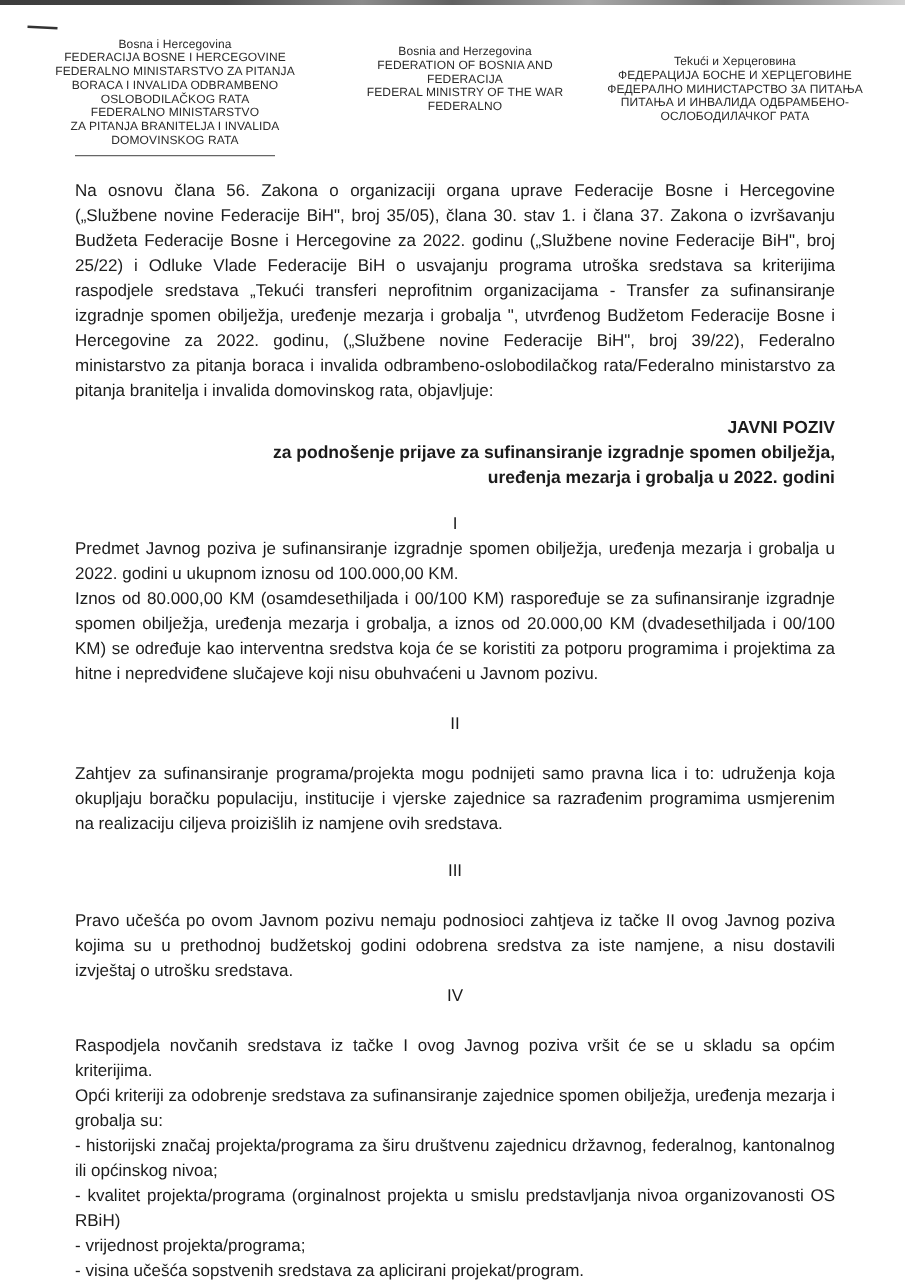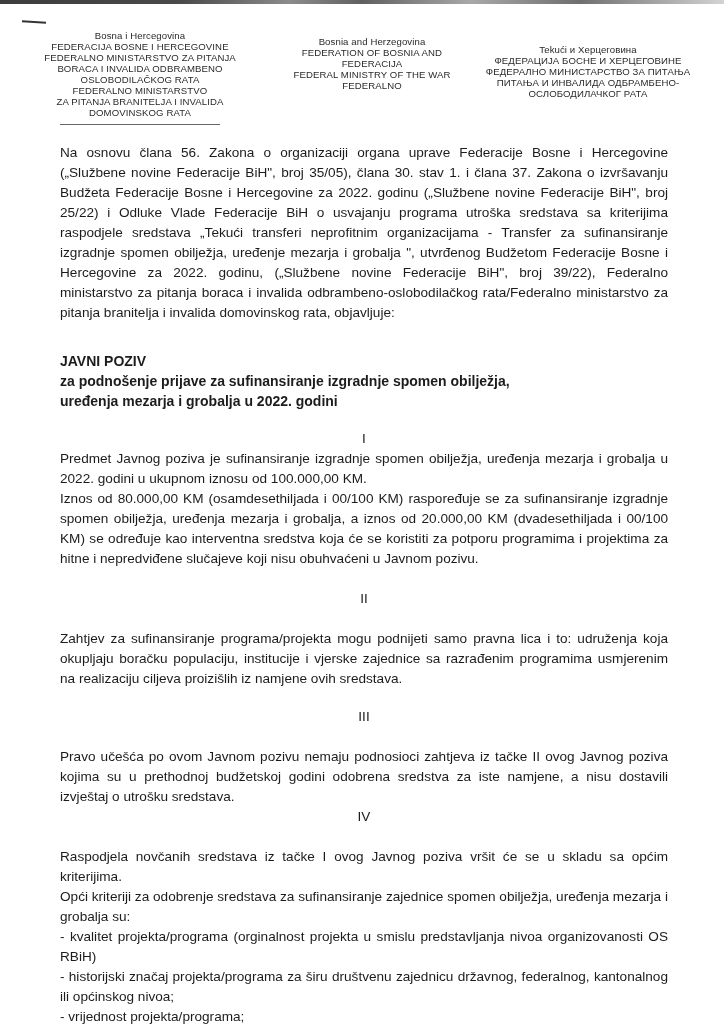--- a/index.html
+++ b/index.html
@@ -25,21 +25,21 @@
   .hcol.left { left: 40px; width: 200px; top: 2px; }
   .hcol.mid { left: 282px; width: 180px; top: 8px; }
   .hcol.right { left: 478px; width: 220px; top: 16px; }
   .hcol.left .rule {
     display: block; width: 160px; height: 1px; background: #666; margin: 6px auto 0;
   }
 
   .doc { position: absolute; left: 60px; top: 143px; width: 608px; font-size: 13.6px; line-height: 20px; }
   .justify { text-align: justify; text-align-last: left; }
   .para { margin: 0; }
-  .title-block { text-align: left; font-weight: bold; font-size: 14px; line-height: 20px; margin-top: 28px; }
+  .title-block { text-align: right; font-weight: bold; font-size: 14px; line-height: 20px; margin-top: 8px; }
   .roman { text-align: center; margin: 0; }
   .bullet { display: block; }
 </style>
 </head>
 <body>
 
 <div class="scan-edge"></div>
 <div class="scan-mark"></div>
 
 <div class="header">
@@ -86,19 +86,19 @@
   <p class="roman" style="margin-top:20px;">II</p>
   <p class="para justify" style="margin-top:20px;">Zahtjev za sufinansiranje programa/projekta mogu podnijeti samo pravna lica i to: udruženja koja okupljaju boračku populaciju, institucije i vjerske zajednice sa razrađenim programima usmjerenim na realizaciju ciljeva proizišlih iz namjene ovih sredstava.</p>
 
   <p class="roman" style="margin-top:18px;">III</p>
   <p class="para justify" style="margin-top:20px;">Pravo učešća po ovom Javnom pozivu nemaju podnosioci zahtjeva iz tačke II ovog Javnog poziva kojima su u prethodnoj budžetskoj godini odobrena sredstva za iste namjene, a nisu dostavili izvještaj o utrošku sredstava.</p>
 
   <p class="roman" style="margin-top:0px;">IV</p>
   <p class="para justify" style="margin-top:20px;">Raspodjela novčanih sredstava iz tačke I ovog Javnog poziva vršit će se u skladu sa općim kriterijima.</p>
   <p class="para justify">Opći kriteriji za odobrenje sredstava za sufinansiranje zajednice spomen obilježja, uređenja mezarja i grobalja su:</p>
   <div>
+    <span class="bullet justify">- historijski značaj projekta/programa za širu društvenu zajednicu državnog, federalnog, kantonalnog ili općinskog nivoa;</span>
     <span class="bullet justify">- kvalitet projekta/programa (orginalnost projekta u smislu predstavljanja nivoa organizovanosti OS RBiH)</span>
-    <span class="bullet justify">- historijski značaj projekta/programa za širu društvenu zajednicu državnog, federalnog, kantonalnog ili općinskog nivoa;</span>
     <span class="bullet">- vrijednost projekta/programa;</span>
     <span class="bullet">- visina učešća sopstvenih sredstava za aplicirani projekat/program.</span>
   </div>
 
 </div>
 
 </body></html>

